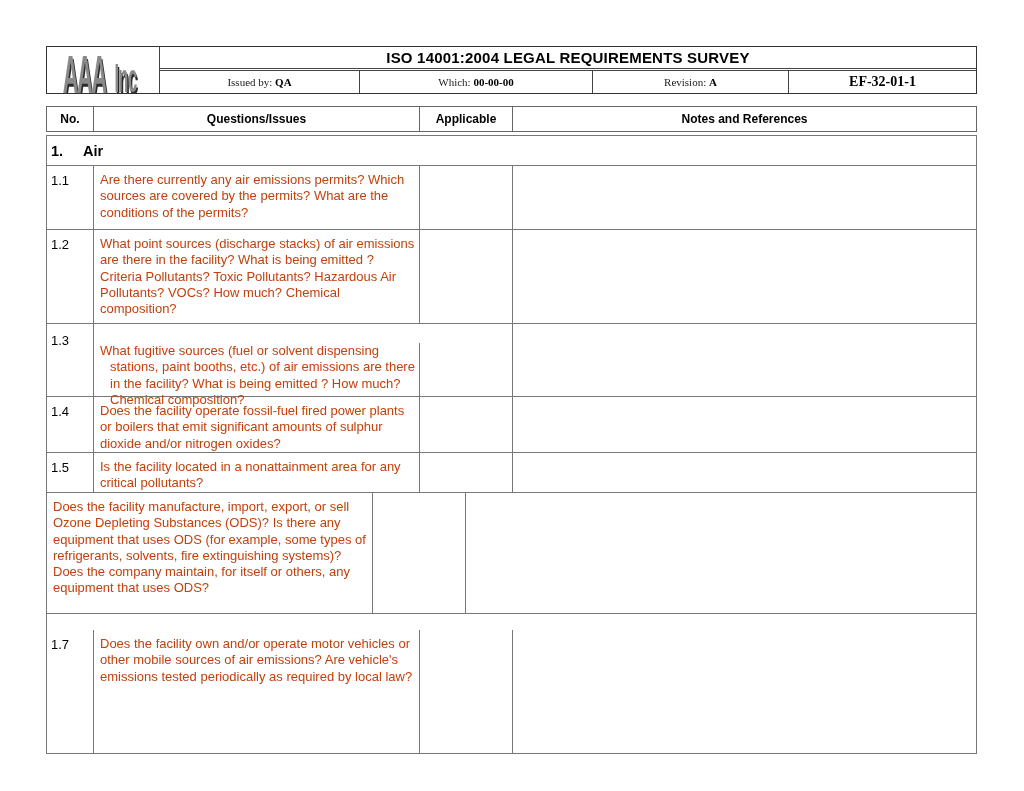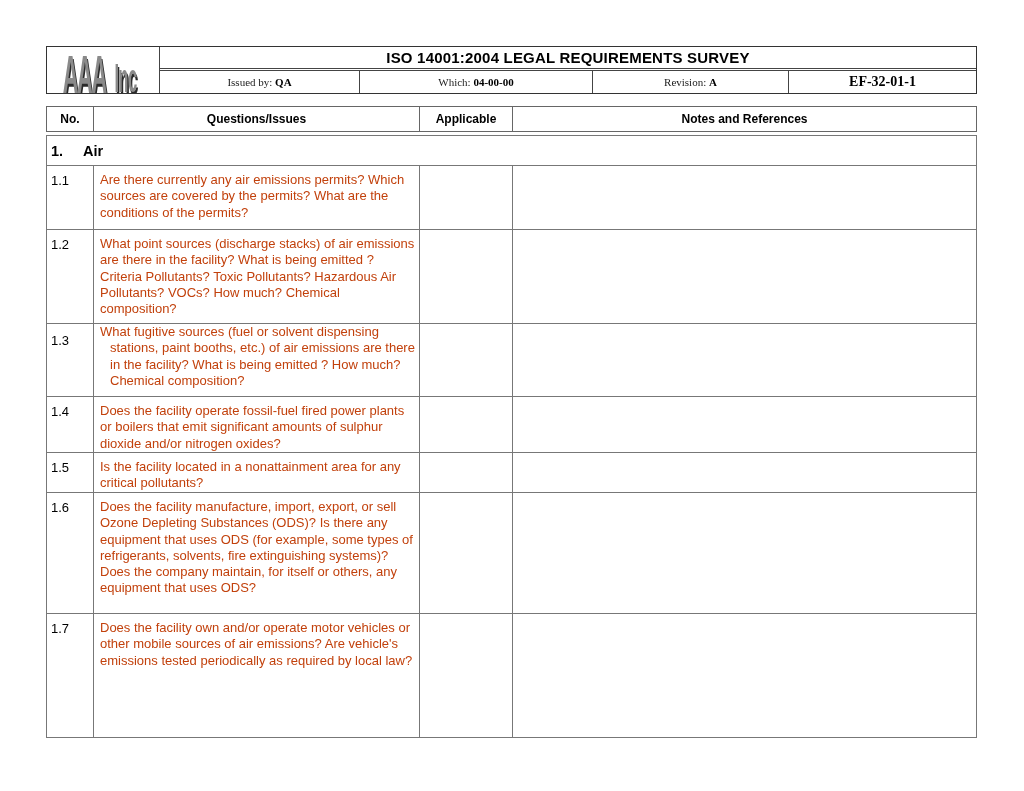--- a/index.html
+++ b/index.html
@@ -44,43 +44,43 @@
     .c-app { width: 93px; }
     .c-notes { flex: 1; }
 
     
     .tbl { position: absolute; left: 46px; top: 135px; width: 931px;
            border: 1px solid #777; box-sizing: border-box; }
     .section { height: 30px; border-bottom: 1px solid #777; display: flex; align-items: center;
                font-weight: bold; font-size: 14.5px; padding-left: 4px; box-sizing: border-box; }
     .section .num { width: 32px; display: inline-block; }
     .row { display: flex; border-bottom: 1px solid #777; box-sizing: border-box; }
-    .row:last-child { border-bottom: none; }
+    .row:last-child { border-bottom: none; margin-top: 16px; }
     .row > div { box-sizing: border-box; border-right: 1px solid #777; }
     .row > div:last-child { border-right: none; }
     .cell-no { font-size: 13px; padding: 7px 0 0 4px; color: #000000; }
     .cell-q { font-size: 13px; line-height: 16.3px; padding: 6px 4px 0 6px; color: #c2410c; }
-    .cell-q.hang { padding-left: 16px; text-indent: -10px; padding-top: 0px; }
+    .cell-q.hang { padding-left: 16px; text-indent: -10px; padding-top: 0px; margin-top: 19px; }
     .cell-app, .cell-notes { }
   </style>
 </head>
 <body>
 
 <div class="hdr">
   <div class="logo">
     <span><span>AAA</span><span class="inc">Inc</span></span>
   </div>
   <div class="hdr-right">
     <div class="hdr-title">ISO 14001:2004 LEGAL REQUIREMENTS SURVEY</div>
     <div class="hdr-meta">
       <div class="m-issued">
         <span class="lbl">Issued by: </span>&nbsp;<b>QA</b>
       </div>
       <div class="m-date">
-        <span class="lbl">Which: </span>&nbsp;<b>04-00-00</b>
+        <span class="lbl">Which: </span>&nbsp;<b>00-00-00</b>
       </div>
       <div class="m-rev">
         <span class="lbl">Revision: </span>&nbsp;<b>A</b>
       </div>
       <div class="m-code">EF-32-01-1</div>
     </div>
   </div>
 </div>
 
 <div class="colhdr">
@@ -125,21 +125,20 @@
   </div>
 
   <div class="row" style="height:40px">
     <div class="c-no cell-no">1.5</div>
     <div class="c-q cell-q">Is the facility located in a nonattainment area for any critical pollutants?</div>
     <div class="c-app cell-app"></div>
     <div class="c-notes cell-notes"></div>
   </div>
 
   <div class="row" style="height:121px">
-    <div class="c-no cell-no">1.6</div>
     <div class="c-q cell-q">Does the facility manufacture, import, export, or sell Ozone Depleting Substances (ODS)? Is there any equipment that uses ODS (for example, some types of refrigerants, solvents, fire extinguishing systems)? Does the company maintain, for itself or others, any equipment that uses ODS?</div>
     <div class="c-app cell-app"></div>
     <div class="c-notes cell-notes"></div>
   </div>
 
   <div class="row" style="height:123px">
     <div class="c-no cell-no">1.7</div>
     <div class="c-q cell-q">Does the facility own and/or operate motor vehicles or other mobile sources of air emissions? Are vehicle's emissions tested periodically as required by local law?</div>
     <div class="c-app cell-app"></div>
     <div class="c-notes cell-notes"></div>

